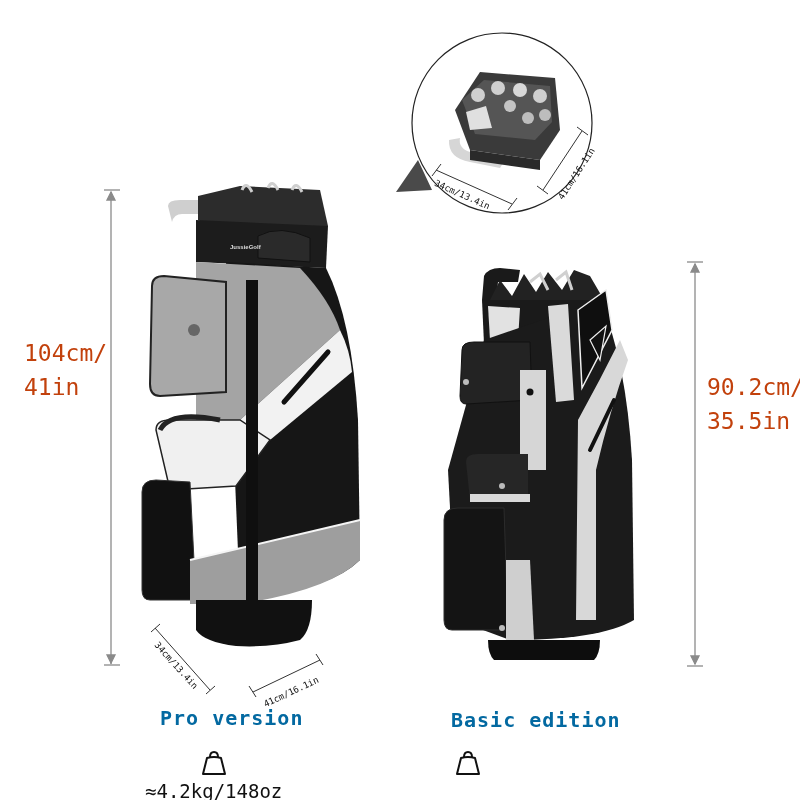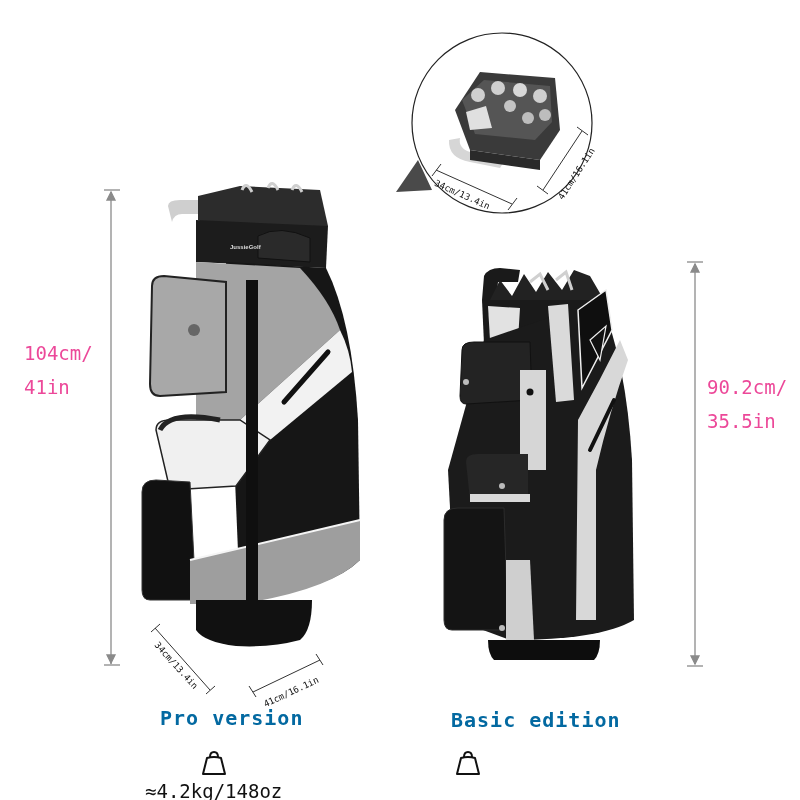--- a/index.html
+++ b/index.html
@@ -1,18 +1,18 @@
 <!DOCTYPE html>
 <html><head>
 <meta charset="utf-8">
 <style>
   html,body{margin:0;padding:0;background:#ffffff;}
   body{width:800px;height:800px;position:relative;overflow:hidden;font-family:"DejaVu Sans Mono","Liberation Mono",monospace;color:#111;}
   .abs{position:absolute;}
-  .dim-text{font-family:"DejaVu Sans Mono","Liberation Mono",monospace;font-size:19px;line-height:34px;color:#ec4899;letter-spacing:0px;}
+  .dim-text{font-family:"DejaVu Sans Mono","Liberation Mono",monospace;font-size:23px;line-height:34px;color:#c2410c;letter-spacing:0px;}
   .title{font-family:"DejaVu Sans Mono","Liberation Mono",monospace;font-weight:bold;font-size:20px;letter-spacing:1px;color:#0369a1;white-space:nowrap;}
   .weight{font-family:"DejaVu Sans Mono","Liberation Mono",monospace;font-size:19px;color:#111;white-space:nowrap;display:flex;align-items:center;gap:4px;flex-direction:column;}
   .weight.bold{font-family:"Liberation Sans","DejaVu Sans",sans-serif;font-weight:bold;font-size:21px;}
   svg{position:absolute;overflow:visible;}
 </style>
 </head>
 <body>
 
 <svg style="left:0;top:0;width:800px;height:800px;" viewBox="0 0 800 800">
 

